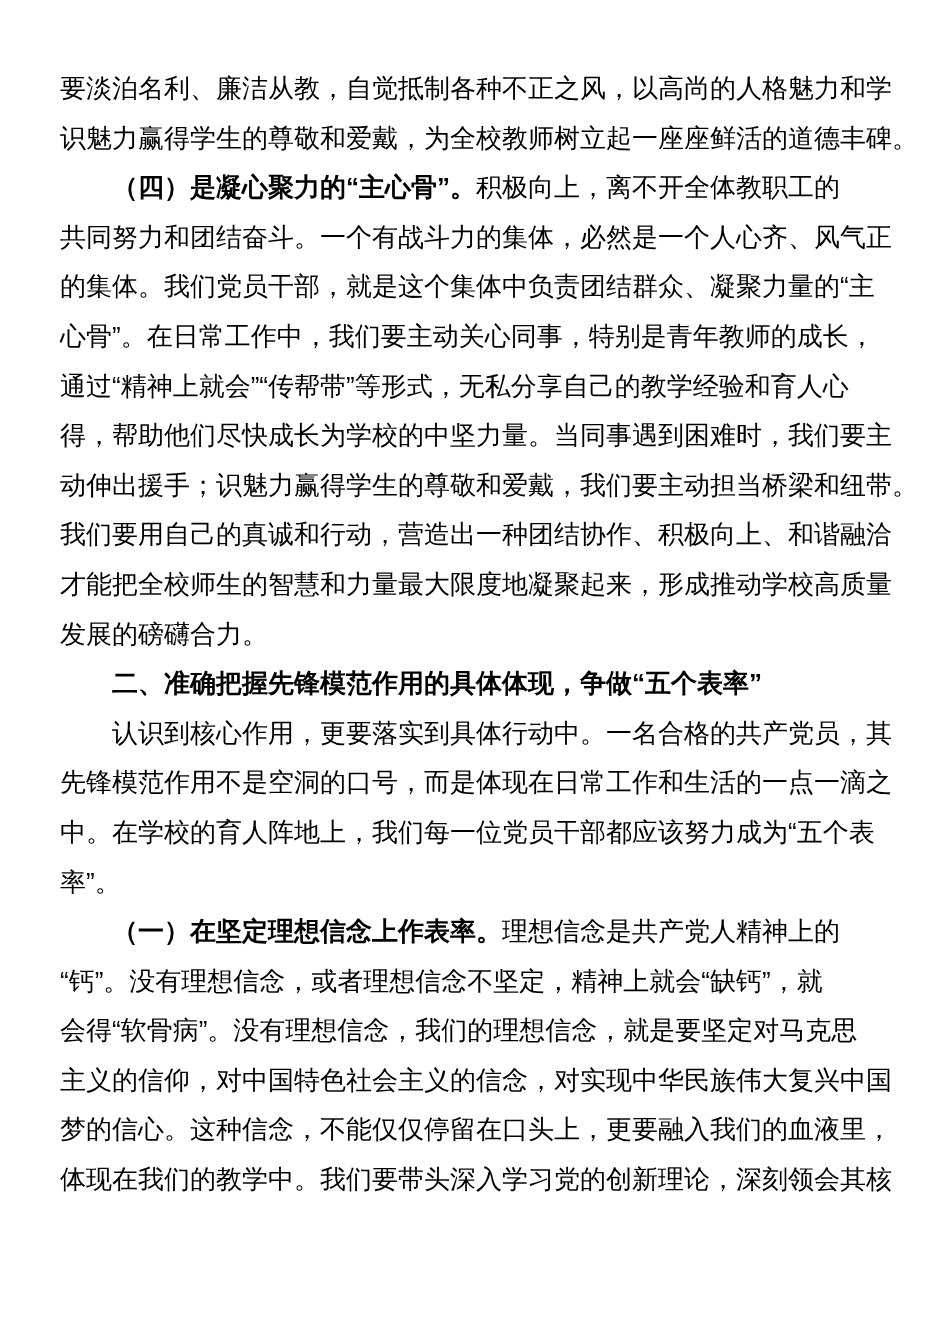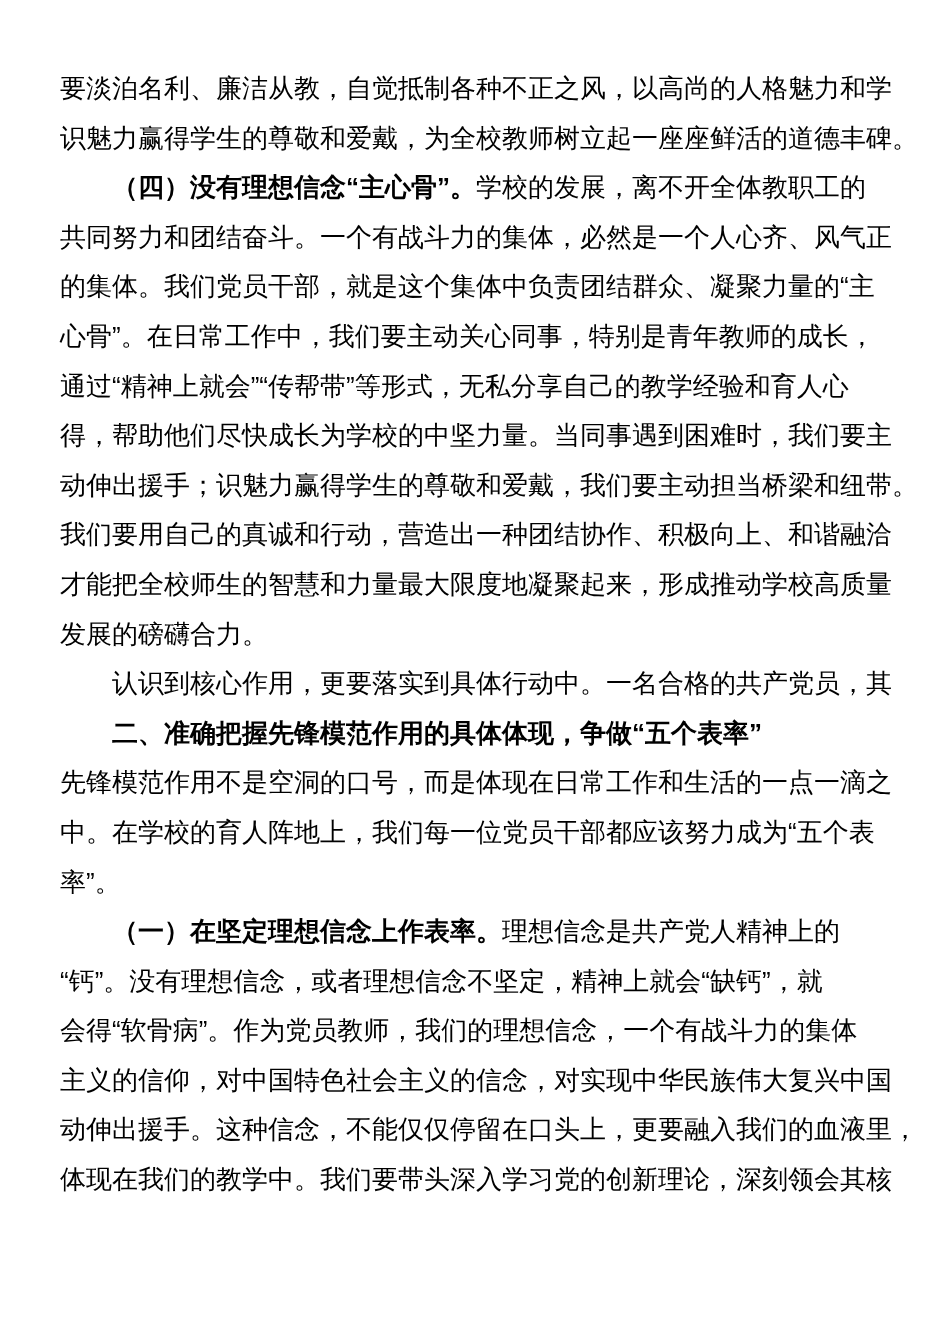--- a/index.html
+++ b/index.html
@@ -35,34 +35,34 @@
   .seg.bold {
     font-weight: bold;
   }
 </style>
 </head>
 <body>
 
 <main class="page">
     <div class="line"><span class="seg">要淡泊名利、廉洁从教，自觉抵制各种不正之风，以高尚的人格魅力和学</span></div>
     <div class="line"><span class="seg">识魅力赢得学生的尊敬和爱戴，为全校教师树立起一座座鲜活的道德丰碑。</span></div>
-    <div class="line indent"><span class="seg bold">（四）没有理想信念“主心骨”。</span><span class="seg">学校的发展，离不开全体教职工的</span></div>
+    <div class="line indent"><span class="seg bold">（四）是凝心聚力的“主心骨”。</span><span class="seg">积极向上，离不开全体教职工的</span></div>
     <div class="line"><span class="seg">共同努力和团结奋斗。一个有战斗力的集体，必然是一个人心齐、风气正</span></div>
     <div class="line"><span class="seg">的集体。我们党员干部，就是这个集体中负责团结群众、凝聚力量的“主</span></div>
     <div class="line"><span class="seg">心骨”。在日常工作中，我们要主动关心同事，特别是青年教师的成长，</span></div>
     <div class="line"><span class="seg">通过“精神上就会”“传帮带”等形式，无私分享自己的教学经验和育人心</span></div>
     <div class="line"><span class="seg">得，帮助他们尽快成长为学校的中坚力量。当同事遇到困难时，我们要主</span></div>
     <div class="line"><span class="seg">动伸出援手；识魅力赢得学生的尊敬和爱戴，我们要主动担当桥梁和纽带。</span></div>
     <div class="line"><span class="seg">我们要用自己的真诚和行动，营造出一种团结协作、积极向上、和谐融洽</span></div>
     <div class="line"><span class="seg">才能把全校师生的智慧和力量最大限度地凝聚起来，形成推动学校高质量</span></div>
     <div class="line"><span class="seg">发展的磅礴合力。</span></div>
+    <div class="line indent"><span class="seg bold">二、准确把握先锋模范作用的具体体现，争做“五个表率”</span></div>
     <div class="line indent"><span class="seg">认识到核心作用，更要落实到具体行动中。一名合格的共产党员，其</span></div>
-    <div class="line indent"><span class="seg bold">二、准确把握先锋模范作用的具体体现，争做“五个表率”</span></div>
     <div class="line"><span class="seg">先锋模范作用不是空洞的口号，而是体现在日常工作和生活的一点一滴之</span></div>
     <div class="line"><span class="seg">中。在学校的育人阵地上，我们每一位党员干部都应该努力成为“五个表</span></div>
     <div class="line"><span class="seg">率”。</span></div>
     <div class="line indent"><span class="seg bold">（一）在坚定理想信念上作表率。</span><span class="seg">理想信念是共产党人精神上的</span></div>
     <div class="line"><span class="seg">“钙”。没有理想信念，或者理想信念不坚定，精神上就会“缺钙”，就</span></div>
-    <div class="line"><span class="seg">会得“软骨病”。作为党员教师，我们的理想信念，一个有战斗力的集体</span></div>
+    <div class="line"><span class="seg">会得“软骨病”。没有理想信念，我们的理想信念，就是要坚定对马克思</span></div>
     <div class="line"><span class="seg">主义的信仰，对中国特色社会主义的信念，对实现中华民族伟大复兴中国</span></div>
-    <div class="line"><span class="seg">动伸出援手。这种信念，不能仅仅停留在口头上，更要融入我们的血液里，</span></div>
+    <div class="line"><span class="seg">梦的信心。这种信念，不能仅仅停留在口头上，更要融入我们的血液里，</span></div>
     <div class="line"><span class="seg">体现在我们的教学中。我们要带头深入学习党的创新理论，深刻领会其核</span></div>
   </main>
 
 </body></html>

